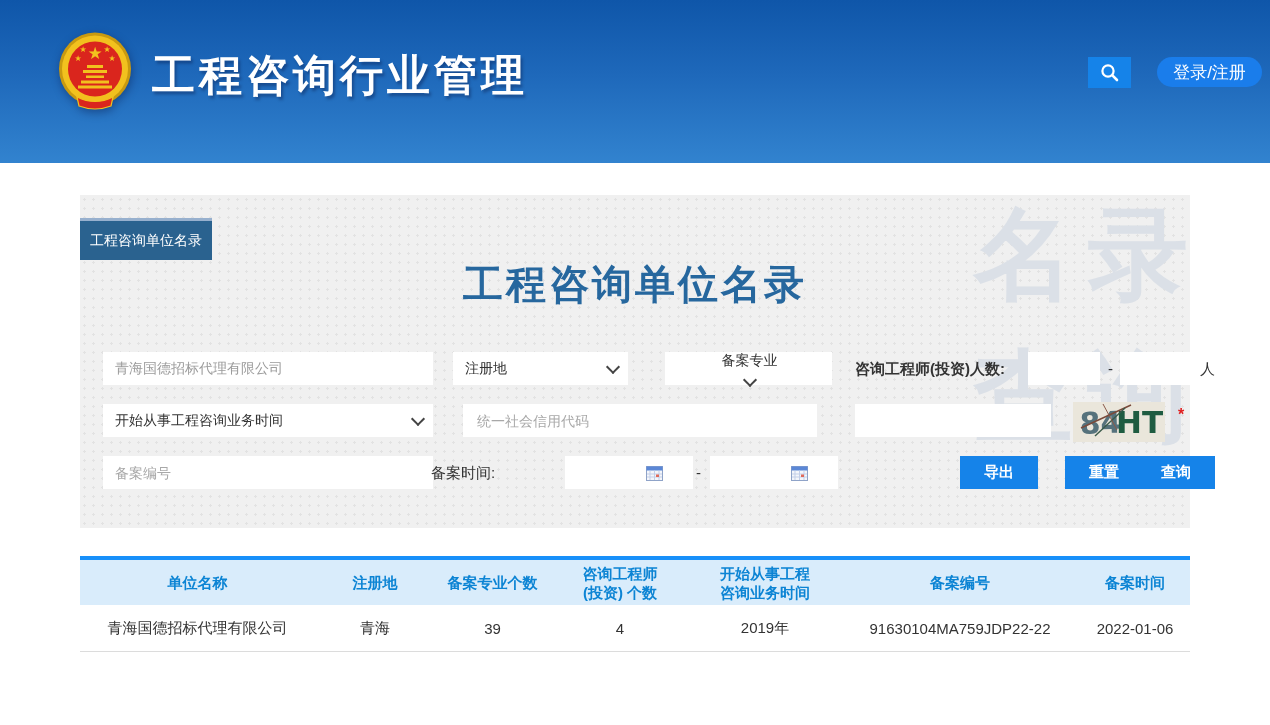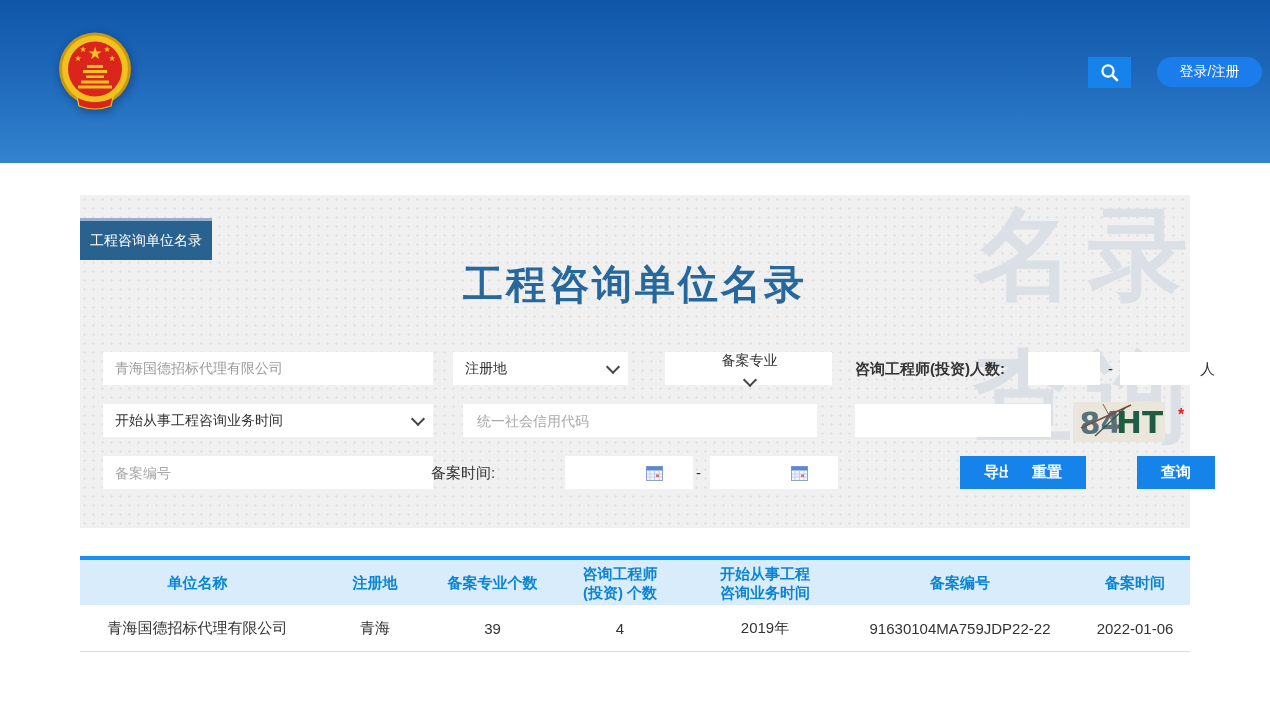--- a/index.html
+++ b/index.html
@@ -13,21 +13,21 @@
     filter:drop-shadow(1px 3px 5px rgba(0,0,40,.35));}
   .site-title{position:absolute;left:152px;top:47px;font-size:43px;font-weight:bold;color:#fff;
     letter-spacing:4px;text-shadow:2px 3px 3px rgba(0,0,40,.3);white-space:nowrap;}
   .search-input{position:absolute;left:903px;top:57px;width:185px;height:31px;background:#d9dde5;
     border:none;outline:none;padding:0 10px;font-size:14px;color:#555;box-sizing:border-box;
     font-family:inherit;}
   .search-input::placeholder{color:#8b909b;}
   .search-btn{position:absolute;left:1088px;top:57px;width:43px;height:31px;background:#1583e9;
     display:flex;align-items:center;justify-content:center;cursor:pointer;}
   .login-btn{position:absolute;left:1157px;top:57px;width:105px;height:30px;border-radius:15px;
-    background:#1a7deb;color:#fff;font-size:14px;display:flex;align-items:center;
+    background:#1a7deb;color:#fff;font-size:17px;display:flex;align-items:center;
     justify-content:center;cursor:pointer;}
 
   
   .panel{position:absolute;left:80px;top:195px;width:1110px;height:333px;
     background-color:#f0f0f0;
     background-image:radial-gradient(#e2e2e2 1px,transparent 1.15px);
     background-size:9px 9px;}
   .watermark{position:absolute;right:2px;top:-12px;z-index:0;text-align:center;
     font-size:100px;font-weight:bold;color:#dbe0e7;letter-spacing:14px;line-height:142px;
     pointer-events:none;}
@@ -87,20 +87,21 @@
         <text x="21" y="29" text-anchor="middle" font-size="8" fill="#f2c11e" font-family="DejaVu Sans">★</text>
         <text x="55" y="29" text-anchor="middle" font-size="8" fill="#f2c11e" font-family="DejaVu Sans">★</text>
         <rect x="30" y="33" width="16" height="3" fill="#f2c11e"></rect>
         <rect x="26" y="38" width="24" height="3" fill="#f2c11e"></rect>
         <rect x="29" y="43.5" width="18" height="2.5" fill="#f2c11e"></rect>
         <rect x="24" y="48.5" width="28" height="3" fill="#f2c11e"></rect>
         <rect x="21" y="53.5" width="34" height="3" fill="#f2c11e"></rect>
         <path d="M20 65 Q38 74 56 65 L54 74 Q38 80 22 74 Z" fill="#da251d" stroke="#f2c11e" stroke-width="1.2"></path>
       </svg>
     </div>
+    <div class="site-title">工程咨询行业管理</div>
     <div class="search-btn">
       <span style="display:flex;">
         <svg width="21" height="21" viewBox="0 0 21 21">
             <circle cx="9" cy="9" r="5.6" fill="none" stroke="#fff" stroke-width="2.2"></circle>
             <line x1="13.4" y1="13.4" x2="18" y2="18" stroke="#fff" stroke-width="2.6" stroke-linecap="round"></line>
           </svg>
       </span>
     </div>
     <div class="login-btn">登录/注册</div>
   </div>
@@ -171,21 +172,21 @@
             <line x1="4" y1="5.5" x2="4" y2="15" stroke="#c3cfe8"></line>
             <line x1="8.5" y1="5.5" x2="8.5" y2="15" stroke="#c3cfe8"></line>
             <line x1="13" y1="5.5" x2="13" y2="15" stroke="#c3cfe8"></line>
             <line x1="1" y1="9" x2="16" y2="9" stroke="#c3cfe8"></line>
             <line x1="1" y1="12" x2="16" y2="12" stroke="#c3cfe8"></line>
             <rect x="10" y="9.5" width="3" height="2.5" fill="#e06a5a"></rect>
           </svg>
       </span>
     </div>
     <div class="btn r3" style="left:880px;">导出</div>
-    <div class="btn r3" style="left:928px;">重置</div>
+    <div class="btn r3" style="left:985px;">重置</div>
     <div class="btn r3" style="left:1057px;">查询</div>
   </div>
 
   <div class="table-wrap">
     <table class="tbl">
       <colgroup>
         <col style="width:235px">
           <col style="width:120px">
           <col style="width:115px">
         <col style="width:140px">

